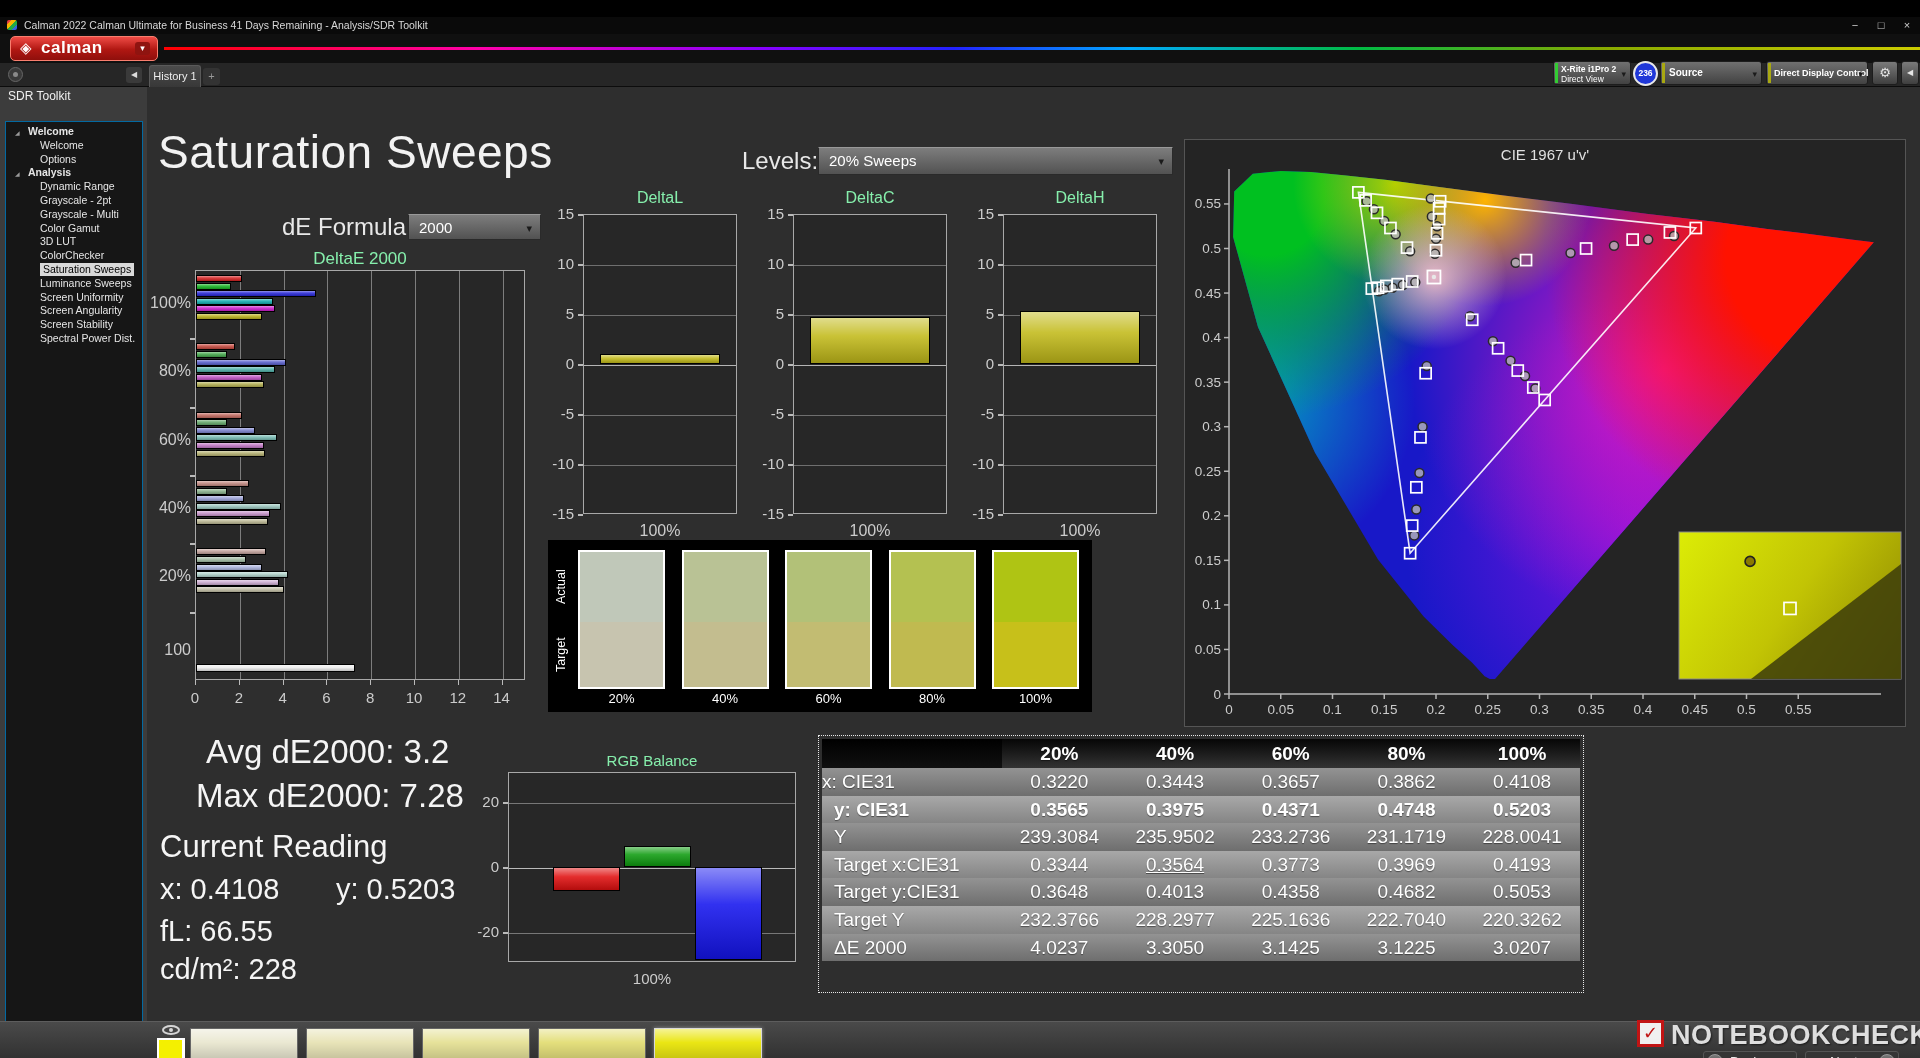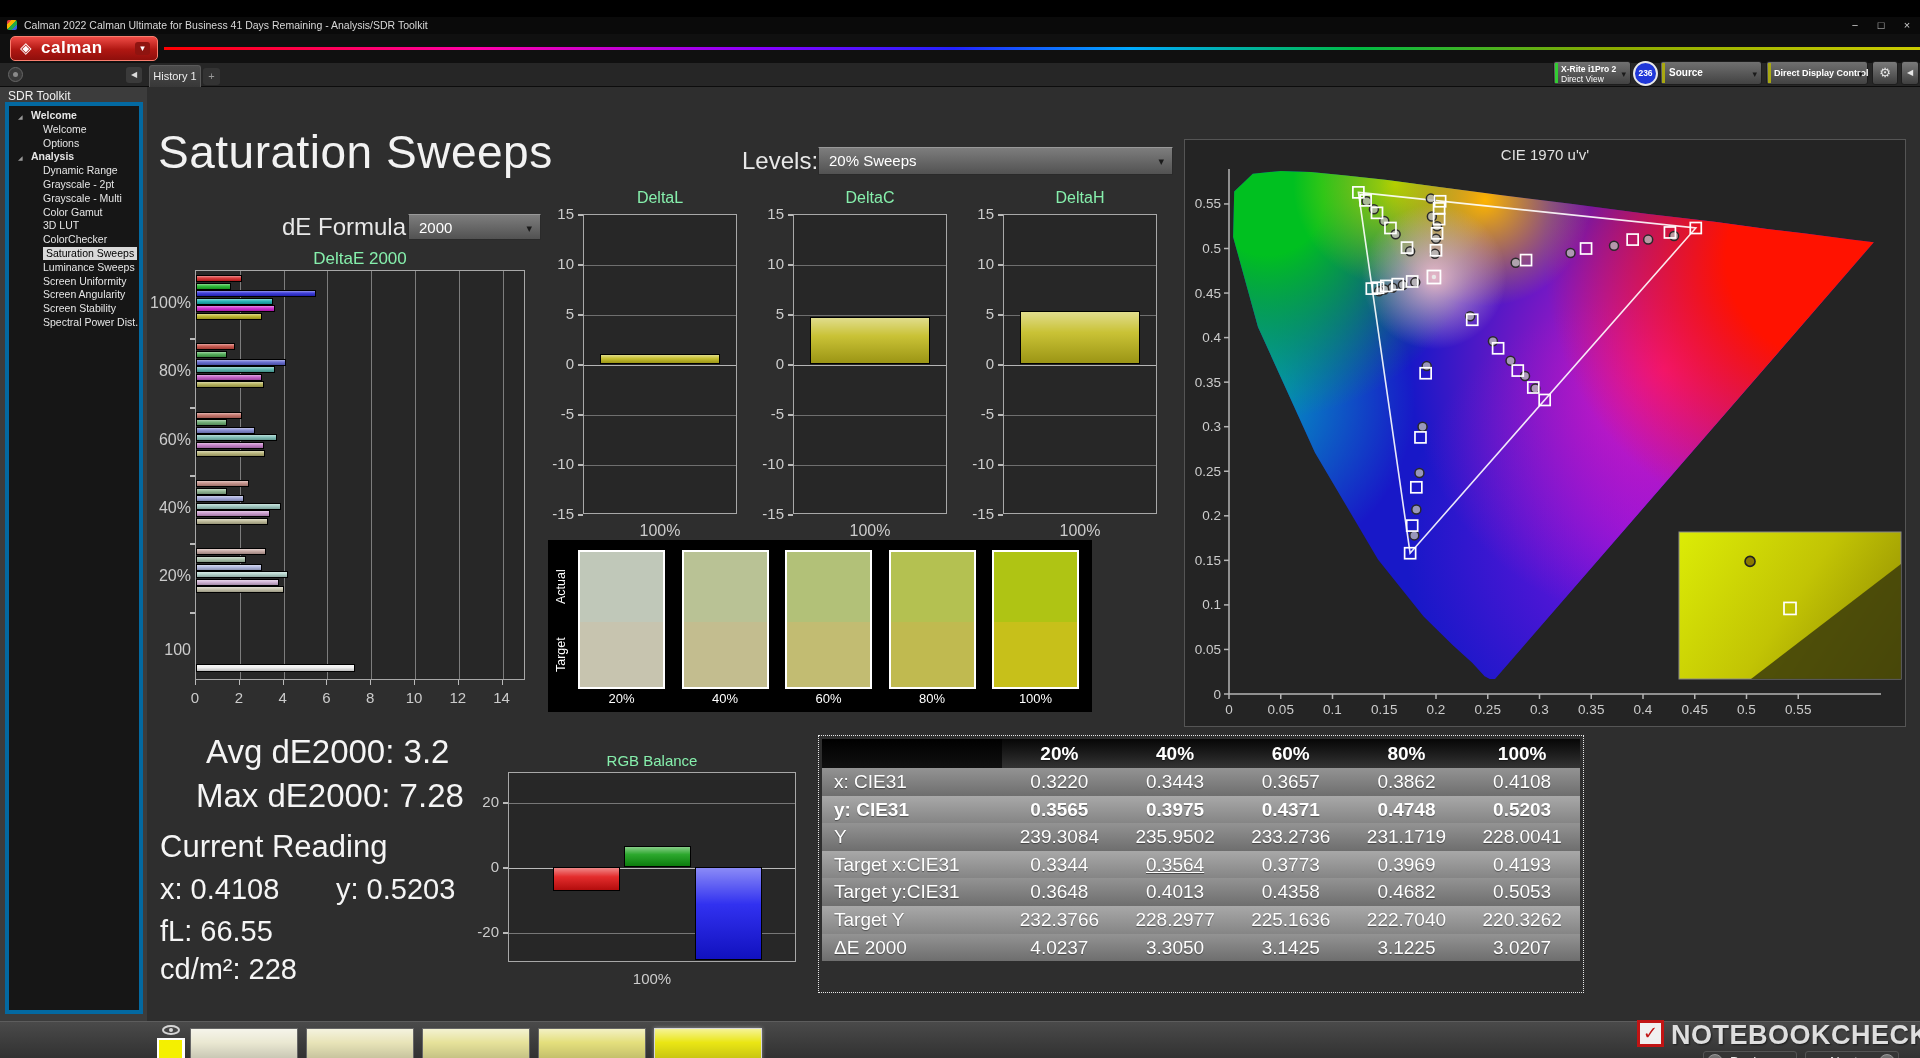--- a/index.html
+++ b/index.html
@@ -27,21 +27,21 @@
   #history-tab{position:absolute;left:149px;top:48px;width:52px;height:22px;background:linear-gradient(#4b4b4b,#383838);border:1px solid #5a5a5a;border-bottom:none;border-radius:3px 3px 0 0;color:#eee;font-size:11px;text-align:center;line-height:21px;box-sizing:border-box;}
   #add-tab{position:absolute;left:203px;top:51px;width:17px;height:17px;background:#333;border-radius:3px;color:#999;font-size:11px;text-align:center;line-height:16px;}
   .dd-widget{position:absolute;top:44px;height:24px;background:linear-gradient(#707070,#424242);border:1px solid #1d1d1d;border-radius:3px;box-sizing:border-box;color:#fff;}
   .dd-stripe{position:absolute;left:1px;top:1px;bottom:1px;width:3px;}
   .dd-caret{position:absolute;right:4px;top:7px;color:#1a1a1a;font-size:9px;}
   #meter-badge{position:absolute;left:1633px;top:44px;width:21px;height:21px;border-radius:50%;background:#2038d8;border:2px solid #e8e8e8;color:#fff;font-size:8.5px;font-weight:bold;text-align:center;line-height:21px;box-sizing:content-box;}
   .icon-btn{position:absolute;top:44px;height:24px;background:linear-gradient(#7a7a7a,#3f3f3f);border:1px solid #1d1d1d;border-radius:3px;box-sizing:border-box;color:#e5e5e5;text-align:center;}
   
   #sidebar{position:absolute;left:0;top:70px;width:147px;height:934px;background:#3c3c3c;}
   #sdr-label{position:absolute;left:8px;top:72px;font-size:12px;color:#f0f0f0;}
-  #tree{position:absolute;left:5px;top:85px;width:138px;height:912px;background:#161616;border:4px solid #0369a1;box-sizing:border-box;}
+  #tree{position:absolute;left:5px;top:104px;width:138px;height:912px;background:#161616;border:1px solid #0369a1;box-sizing:border-box;}
   .tree-row{position:absolute;left:0;width:100%;height:13px;white-space:nowrap;color:#e6e6e6;font-size:10.5px;line-height:13px;}
   .tree-arrow{position:absolute;left:9px;top:2px;font-size:6px;color:#9a9a9a;}
   
   #page-title{position:absolute;left:158px;top:108px;font-size:46px;font-weight:300;color:#f2f2f2;letter-spacing:.5px;}
   .big-label{position:absolute;color:#e8e8e8;font-size:24px;font-weight:300;}
   .dropdown{position:absolute;background:linear-gradient(#7d7d7d,#525252);border:1px solid #2a2a2a;border-top-color:#999;box-sizing:border-box;color:#fff;font-size:15px;}
   .dropdown .dd-val{position:absolute;left:10px;top:0;line-height:26px;}
   .dropdown .dd-arrow{position:absolute;right:8px;top:0;line-height:26px;color:#1a1a1a;font-size:11px;}
   
   .chart-title{position:absolute;text-align:center;color:#86efac;font-size:17px;}
@@ -371,21 +371,21 @@
       </div>
       <div class="swatch-label" style="left: 340.5px; top: 151px; width: 87px;">80%</div>
       <div class="swatch" style="left: 444px; top: 10px; width: 87px; height: 139px;">
         <div style="position: absolute; left: 0px; top: 0px; width: 100%; height: 70px; background: rgb(175, 196, 20);"></div>
         <div style="position: absolute; left: 0px; top: 70px; width: 100%; height: 65px; background: rgb(199, 192, 26);"></div>
       </div>
       <div class="swatch-label" style="left: 444px; top: 151px; width: 87px;">100%</div>
     </div>
 
   <div id="cie-panel">
-    <div id="cie-title">CIE 1970 u'v'</div>
+    <div id="cie-title">CIE 1967 u'v'</div>
     <svg id="cie-svg" width="720" height="586" style="position:absolute;left:0;top:0;">
         <defs>
           <radialGradient id="gPurple" cx="458" cy="394" r="280" gradientUnits="userSpaceOnUse">
             <stop offset="0%" stop-color="#7a14e0" stop-opacity="1"></stop>
             <stop offset="85%" stop-color="#7a14e0" stop-opacity="0"></stop>
           </radialGradient>
           <radialGradient id="gMagenta" cx="480" cy="230" r="300" gradientUnits="userSpaceOnUse">
             <stop offset="0%" stop-color="#e818c0" stop-opacity="1"></stop>
             <stop offset="85%" stop-color="#e818c0" stop-opacity="0"></stop>
           </radialGradient>
@@ -580,21 +580,21 @@
   <div id="result-table">
       <div class="trow" style="top: 3px; height: 29px;">
         <div class="tcell" style="width: 180px; text-align: left; font-weight: bold; line-height: 29px; background-image: linear-gradient(rgb(0, 0, 0), rgb(16, 16, 16));"></div>
         <div class="tcell" style="width: 116px; text-align: center; font-weight: bold; line-height: 29px; background-image: linear-gradient(rgb(6, 6, 6), rgb(51, 51, 51));">20%</div>
         <div class="tcell" style="width: 116px; text-align: center; font-weight: bold; line-height: 29px; background-image: linear-gradient(rgb(6, 6, 6), rgb(51, 51, 51));">40%</div>
         <div class="tcell" style="width: 116px; text-align: center; font-weight: bold; line-height: 29px; background-image: linear-gradient(rgb(6, 6, 6), rgb(51, 51, 51));">60%</div>
         <div class="tcell" style="width: 116px; text-align: center; font-weight: bold; line-height: 29px; background-image: linear-gradient(rgb(6, 6, 6), rgb(51, 51, 51));">80%</div>
         <div class="tcell" style="width: 116px; text-align: center; font-weight: bold; line-height: 29px; background-image: linear-gradient(rgb(6, 6, 6), rgb(51, 51, 51));">100%</div>
       </div>
       <div class="trow" style="top: 32px; height: 27.6px; background-image: linear-gradient(rgb(147, 147, 147), rgb(110, 110, 110));">
-        <div class="tcell" style="width: 180px; padding-left: 12px; box-sizing: border-box;">x: CIE31</div>
+        <div class="tcell" style="width: 180px; box-sizing: border-box;">x: CIE31</div>
         <div class="tcell" style="width: 116px; text-align: center;">0.3220</div>
         <div class="tcell" style="width: 116px; text-align: center;">0.3443</div>
         <div class="tcell" style="width: 116px; text-align: center;">0.3657</div>
         <div class="tcell" style="width: 116px; text-align: center;">0.3862</div>
         <div class="tcell" style="width: 116px; text-align: center;">0.4108</div>
       </div>
       <div class="trow" style="top: 59.6px; height: 27.6px; background-image: linear-gradient(rgb(168, 168, 168), rgb(133, 133, 133)); font-weight: bold;">
         <div class="tcell" style="width: 180px; padding-left: 12px; box-sizing: border-box;">y: CIE31</div>
         <div class="tcell" style="width: 116px; text-align: center;">0.3565</div>
         <div class="tcell" style="width: 116px; text-align: center;">0.3975</div>

